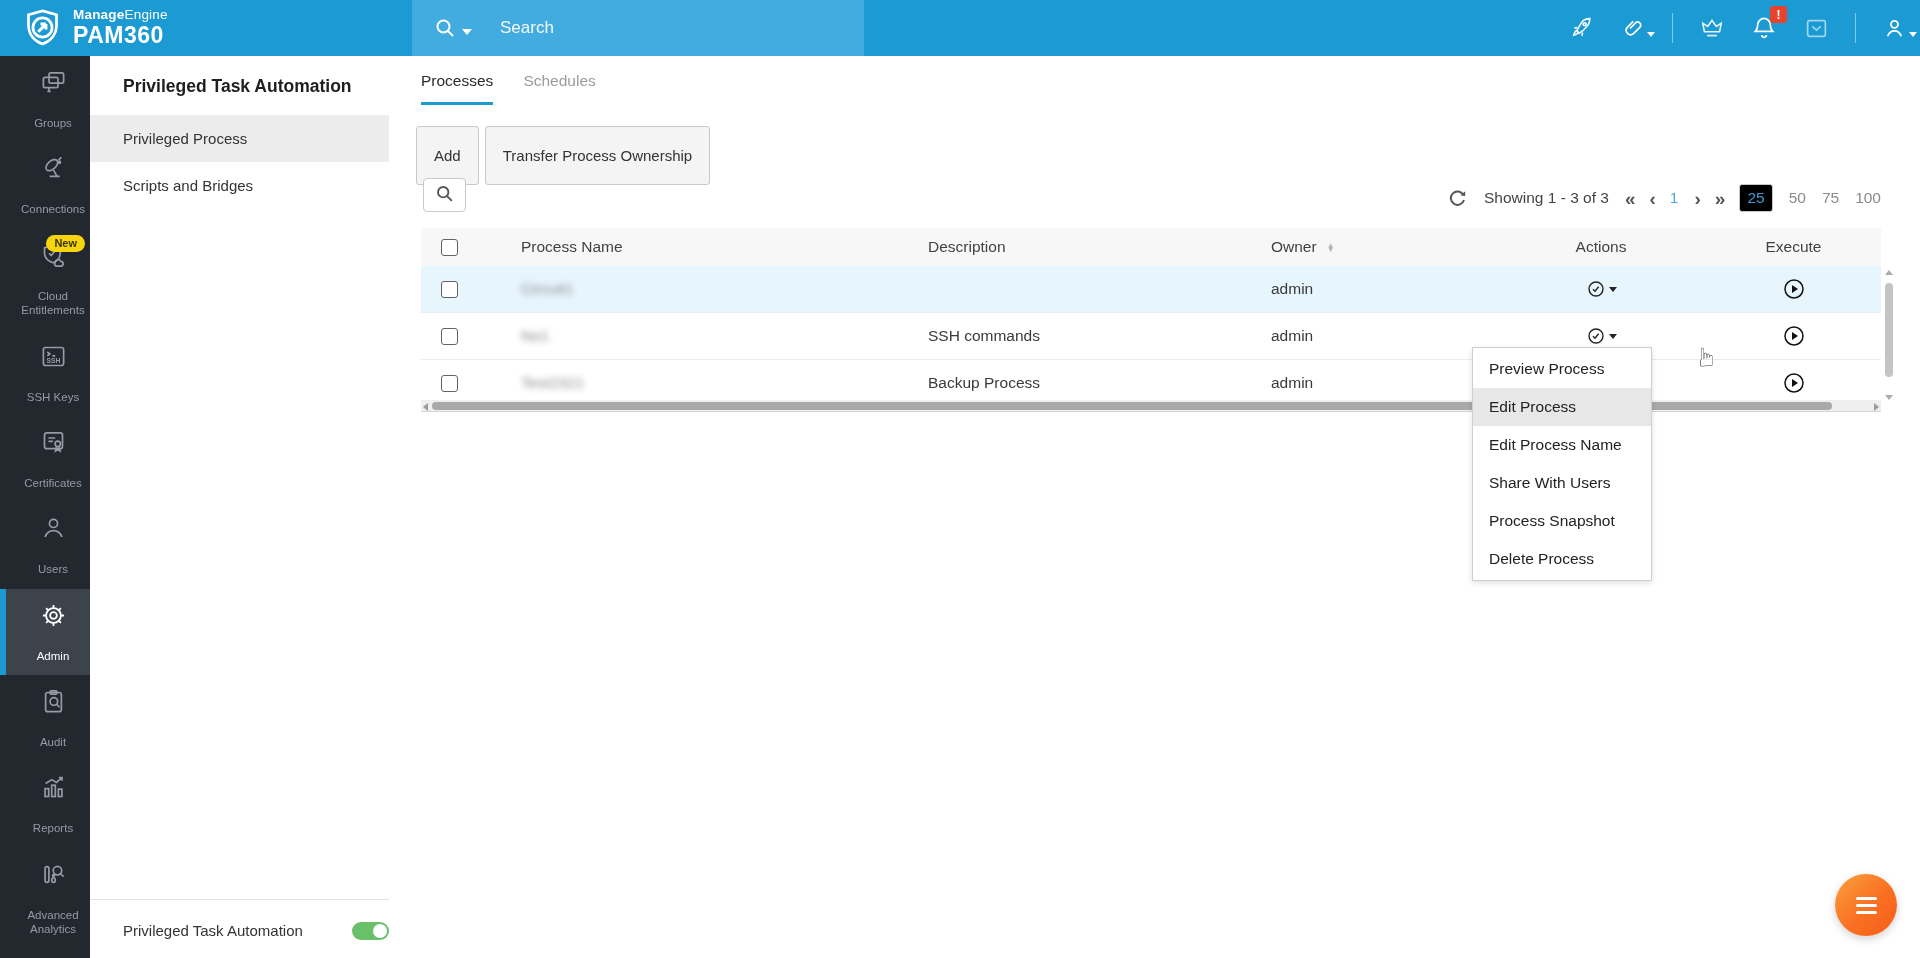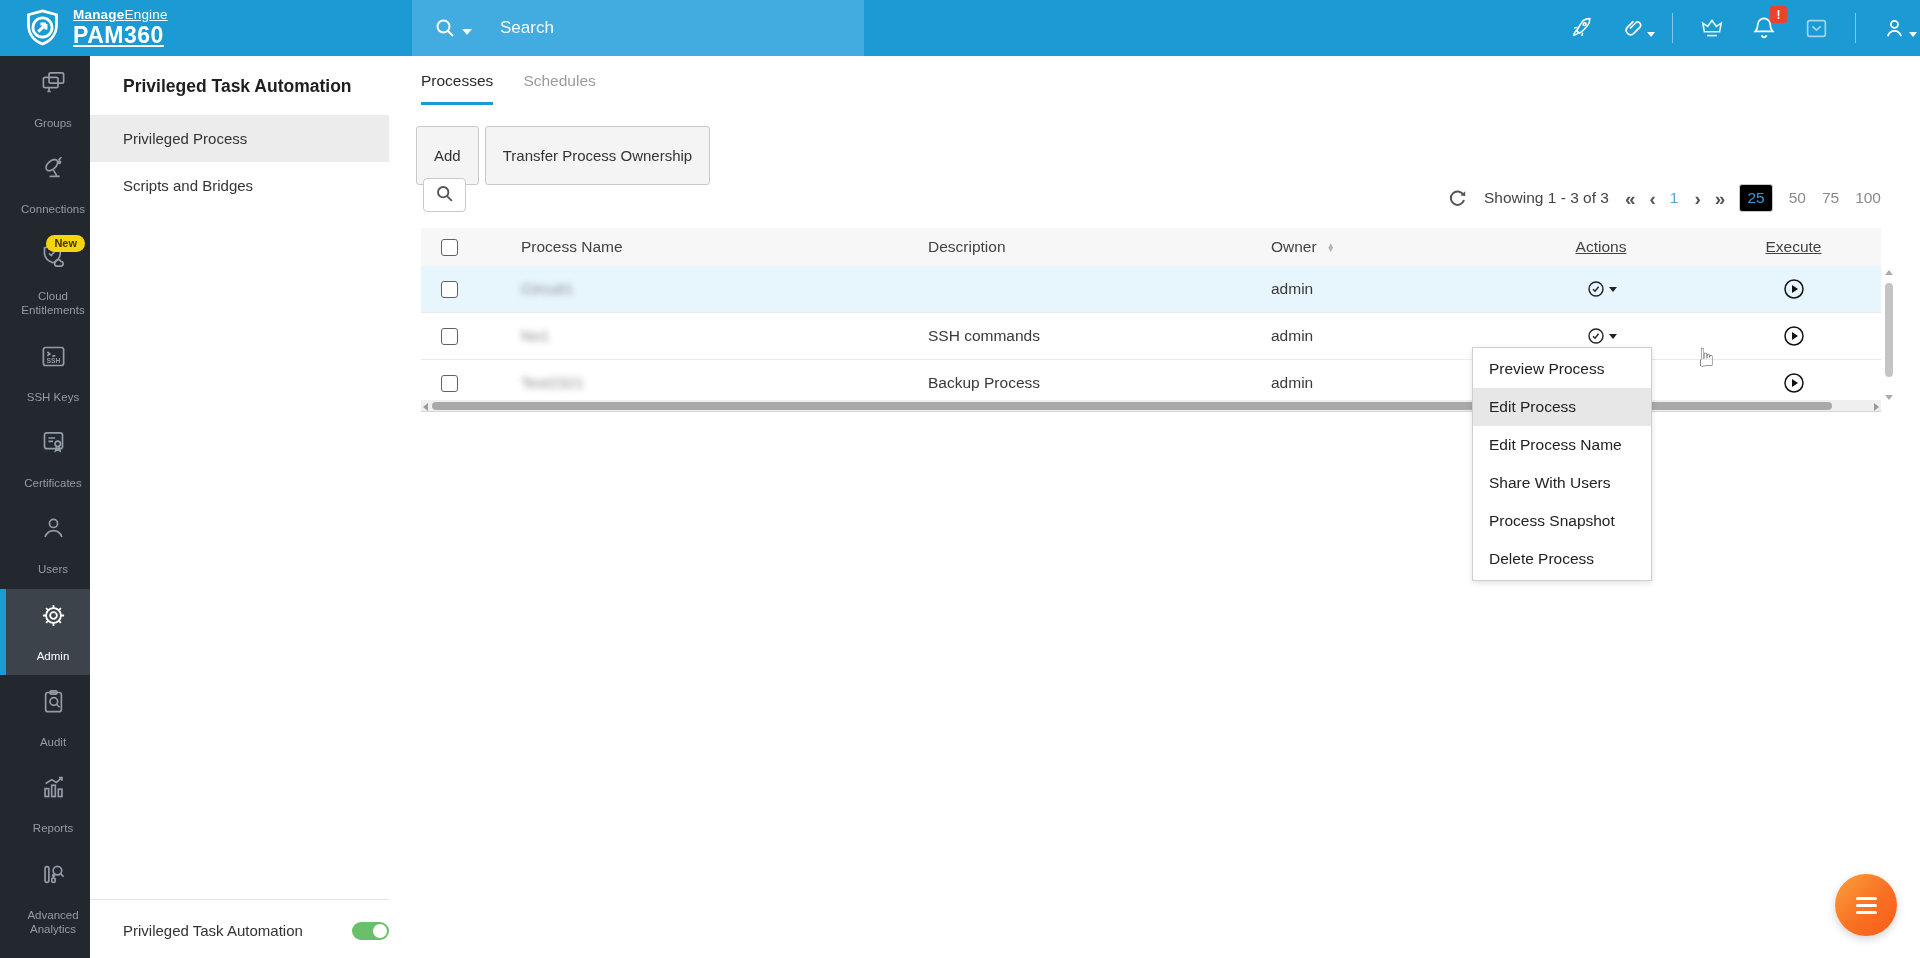--- a/index.html
+++ b/index.html
@@ -4,21 +4,21 @@
 <style>
   * { margin:0; padding:0; box-sizing:border-box; }
   html,body { background:#fff; }
   body { font-family:"Liberation Sans", sans-serif; }
   .screen { position:relative; width:1920px; height:958px; overflow:hidden; background:#fff; }
 
   
   .topbar { position:absolute; left:0; top:0; width:1920px; height:56px; background:#1b9ad4; display:flex; align-items:center; }
   .brand { position:absolute; left:22px; top:7px; display:flex; align-items:center; gap:10px; color:#fff; }
   .brand svg { display:block; }
-  .brand-text { line-height:1.05;text-decoration:underline; }
+  .brand-text { line-height:1.05; }
   .brand-line1 { font-size:13.5px; letter-spacing:.2px; }
   .brand-line1 b { font-weight:bold; }
   .brand-line2 { font-size:23px; font-weight:bold; letter-spacing:.5px; }
   .search-box { position:absolute; left:412px; top:0; width:452px; height:56px; background:#42abdf; display:flex; align-items:center; padding-left:22px; gap:6px; }
   .search-box .mag { display:flex; align-items:center; }
   .search-caret { width:0; height:0; border-left:5px solid transparent; border-right:5px solid transparent; border-top:6px solid #fff; margin-top:8px; }
   .search-box input { background:transparent; border:none; outline:none; color:#fff; font-size:17px; margin-left:22px; width:300px; font-family:"Liberation Sans",sans-serif; }
   .search-box input::placeholder { color:#fff; opacity:.95; }
   .top-icons { position:absolute; right:12px; top:0; height:56px; display:flex; align-items:center; gap:26px; color:#fff; }
   .tico { position:relative; width:26px; height:26px; display:flex; align-items:center; justify-content:center; }
@@ -66,21 +66,21 @@
   .size { color:#8a8a8a; cursor:pointer; font-size:15.5px; }
   .size.selected { color:#3a9bd5; background:#000000; border:1px solid #c9c9c9; border-radius:3px; padding:4px 7px; }
 
   
   .table { position:absolute; left:32px; top:172px; width:1460px; }
   .trow { display:grid; grid-template-columns:70px 377px 313px 225px 150px 1fr; align-items:center;gap:30px; }
   .thead { height:38px; background:#f7f7f7; font-size:15.5px; color:#424242; }
   .tbody-row { height:47px; border-bottom:1px solid #ebebeb; font-size:15.5px; color:#3a3a3a; background:#fff; }
   .tbody-row.hl { background:#e7f5fd; }
   .cb { width:17px; height:17px; border:1.5px solid #5f6368; border-radius:3px; background:#fff; margin-left:20px; cursor:pointer; }
-  .col-center { justify-self:center;text-decoration:underline; }
+  .col-center { justify-self:center; }
   .sorter { display:inline-flex; flex-direction:column; margin-left:10px; vertical-align:middle; line-height:.55; }
   .sorter span { font-size:8px; color:#b5b5b5; }
   .blurred { filter:blur(3px); opacity:.8; color:#6d6d6d; }
   .act-wrap { display:flex; align-items:center; gap:3px; justify-self:center; cursor:pointer; color:#222; }
   .act-caret { width:0; height:0; border-left:4.5px solid transparent; border-right:4.5px solid transparent; border-top:5.5px solid #222; }
   .play { justify-self:center; cursor:pointer; display:flex; color:#111; }
 
   
   .hscroll { position:absolute; left:32px; top:344px; width:1460px; height:12px; background:#efefef; border-bottom:1px solid #d4d4d4; display:flex; align-items:center; }
   .hthumb { position:absolute; left:11px; top:2px; width:1400px; height:8px; background:#a9a9a9; border-radius:4px; }

